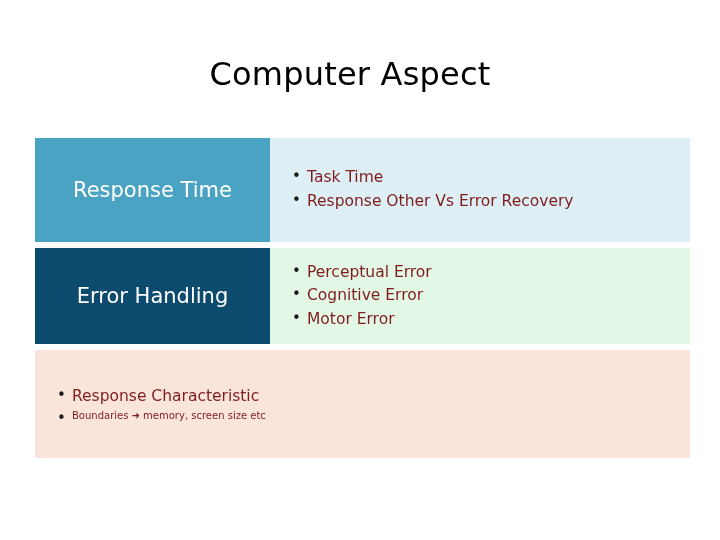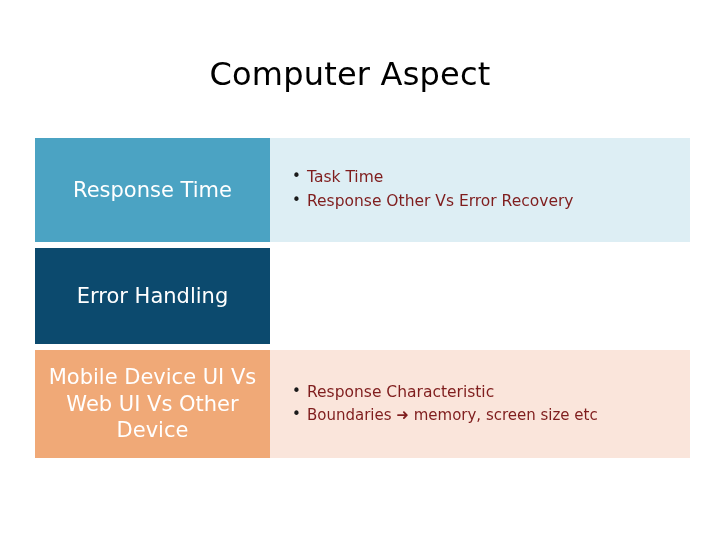--- a/index.html
+++ b/index.html
@@ -85,21 +85,21 @@
   .label-1 { background: #4ba3c3; }
   .label-2 { background: #0c4a6e; }
   .label-3 { background: #f0a977; }
 
   .body-1 { background: #ddeef4; }
   .body-2 { background: #e2f7e6; }
   .body-3 { background: #fae5db; }
 
   .arrow-glyph {
     font-family: "DejaVu Sans", sans-serif;
-    font-size: 15px;
+    font-size: 10px;
   }
 </style>
 </head>
 <body>
 
 <div class="slide">
 
   <div class="slide-title">Computer Aspect</div>
 
   <div class="rows">
@@ -107,24 +107,28 @@
     <div class="row row-1">
       <div class="row-label label-1">Response Time</div>
       <div class="row-body body-1">
         <div class="bullet">Task Time</div>
         <div class="bullet">Response Other Vs Error Recovery</div>
       </div>
     </div>
 
     <div class="row row-2">
       <div class="row-label label-2">Error Handling</div>
+      <div class="row-body body-2">
+        <div class="bullet">Perceptual Error</div>
+        <div class="bullet">Cognitive Error</div>
+        <div class="bullet">Motor Error</div>
+      </div>
     </div>
 
     <div class="row row-3">
-      <div class="row-label label-3">Mobile Device UI Vs Web UI Vs Other Device</div>
       <div class="row-body body-3">
         <div class="bullet">Response Characteristic</div>
         <div class="bullet arrow-glyph">Boundaries ➜ memory, screen size etc</div>
       </div>
     </div>
 
   </div>
 </div>
 
 </body></html>

